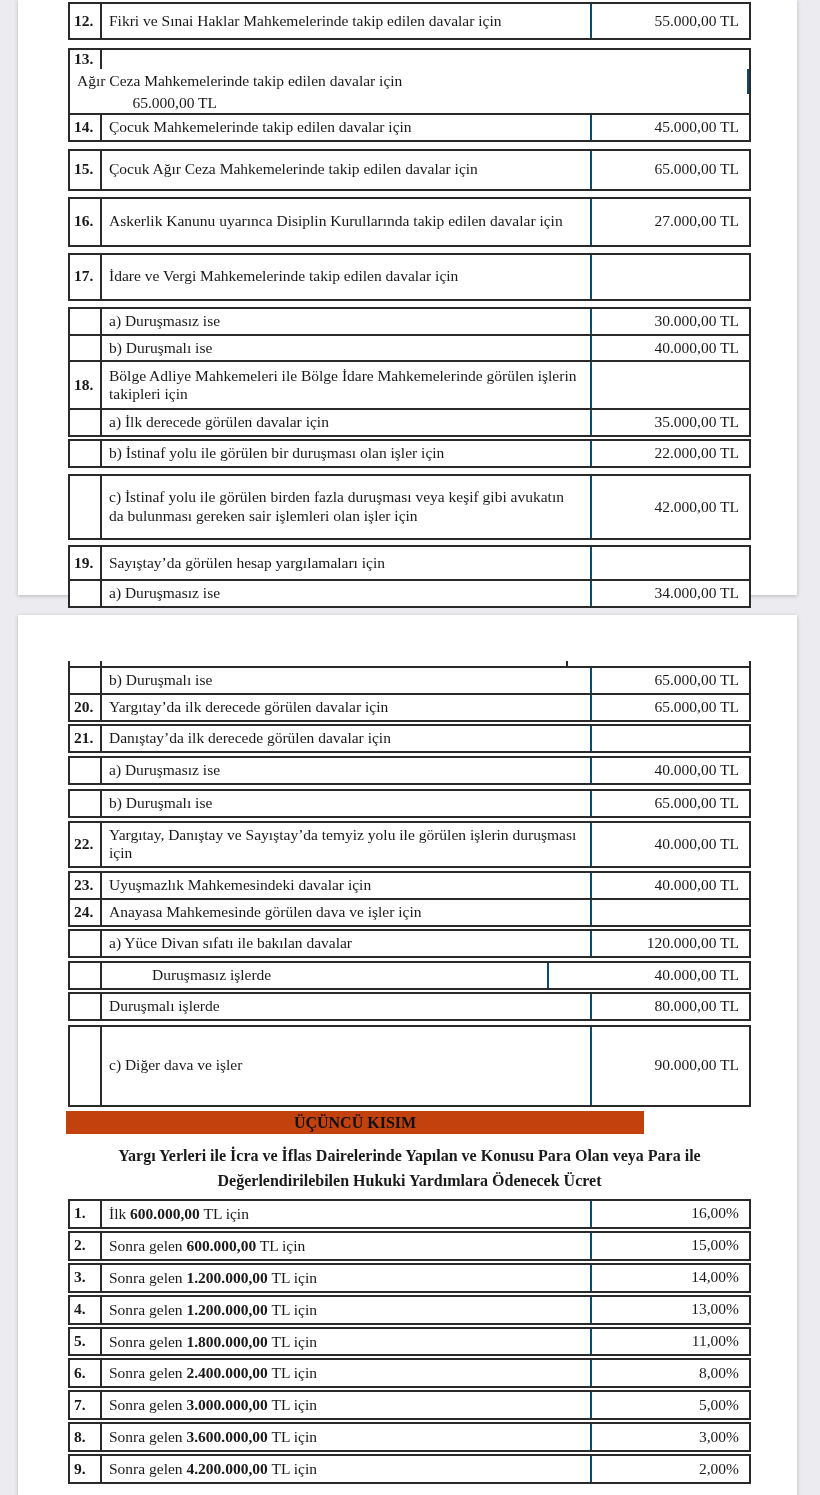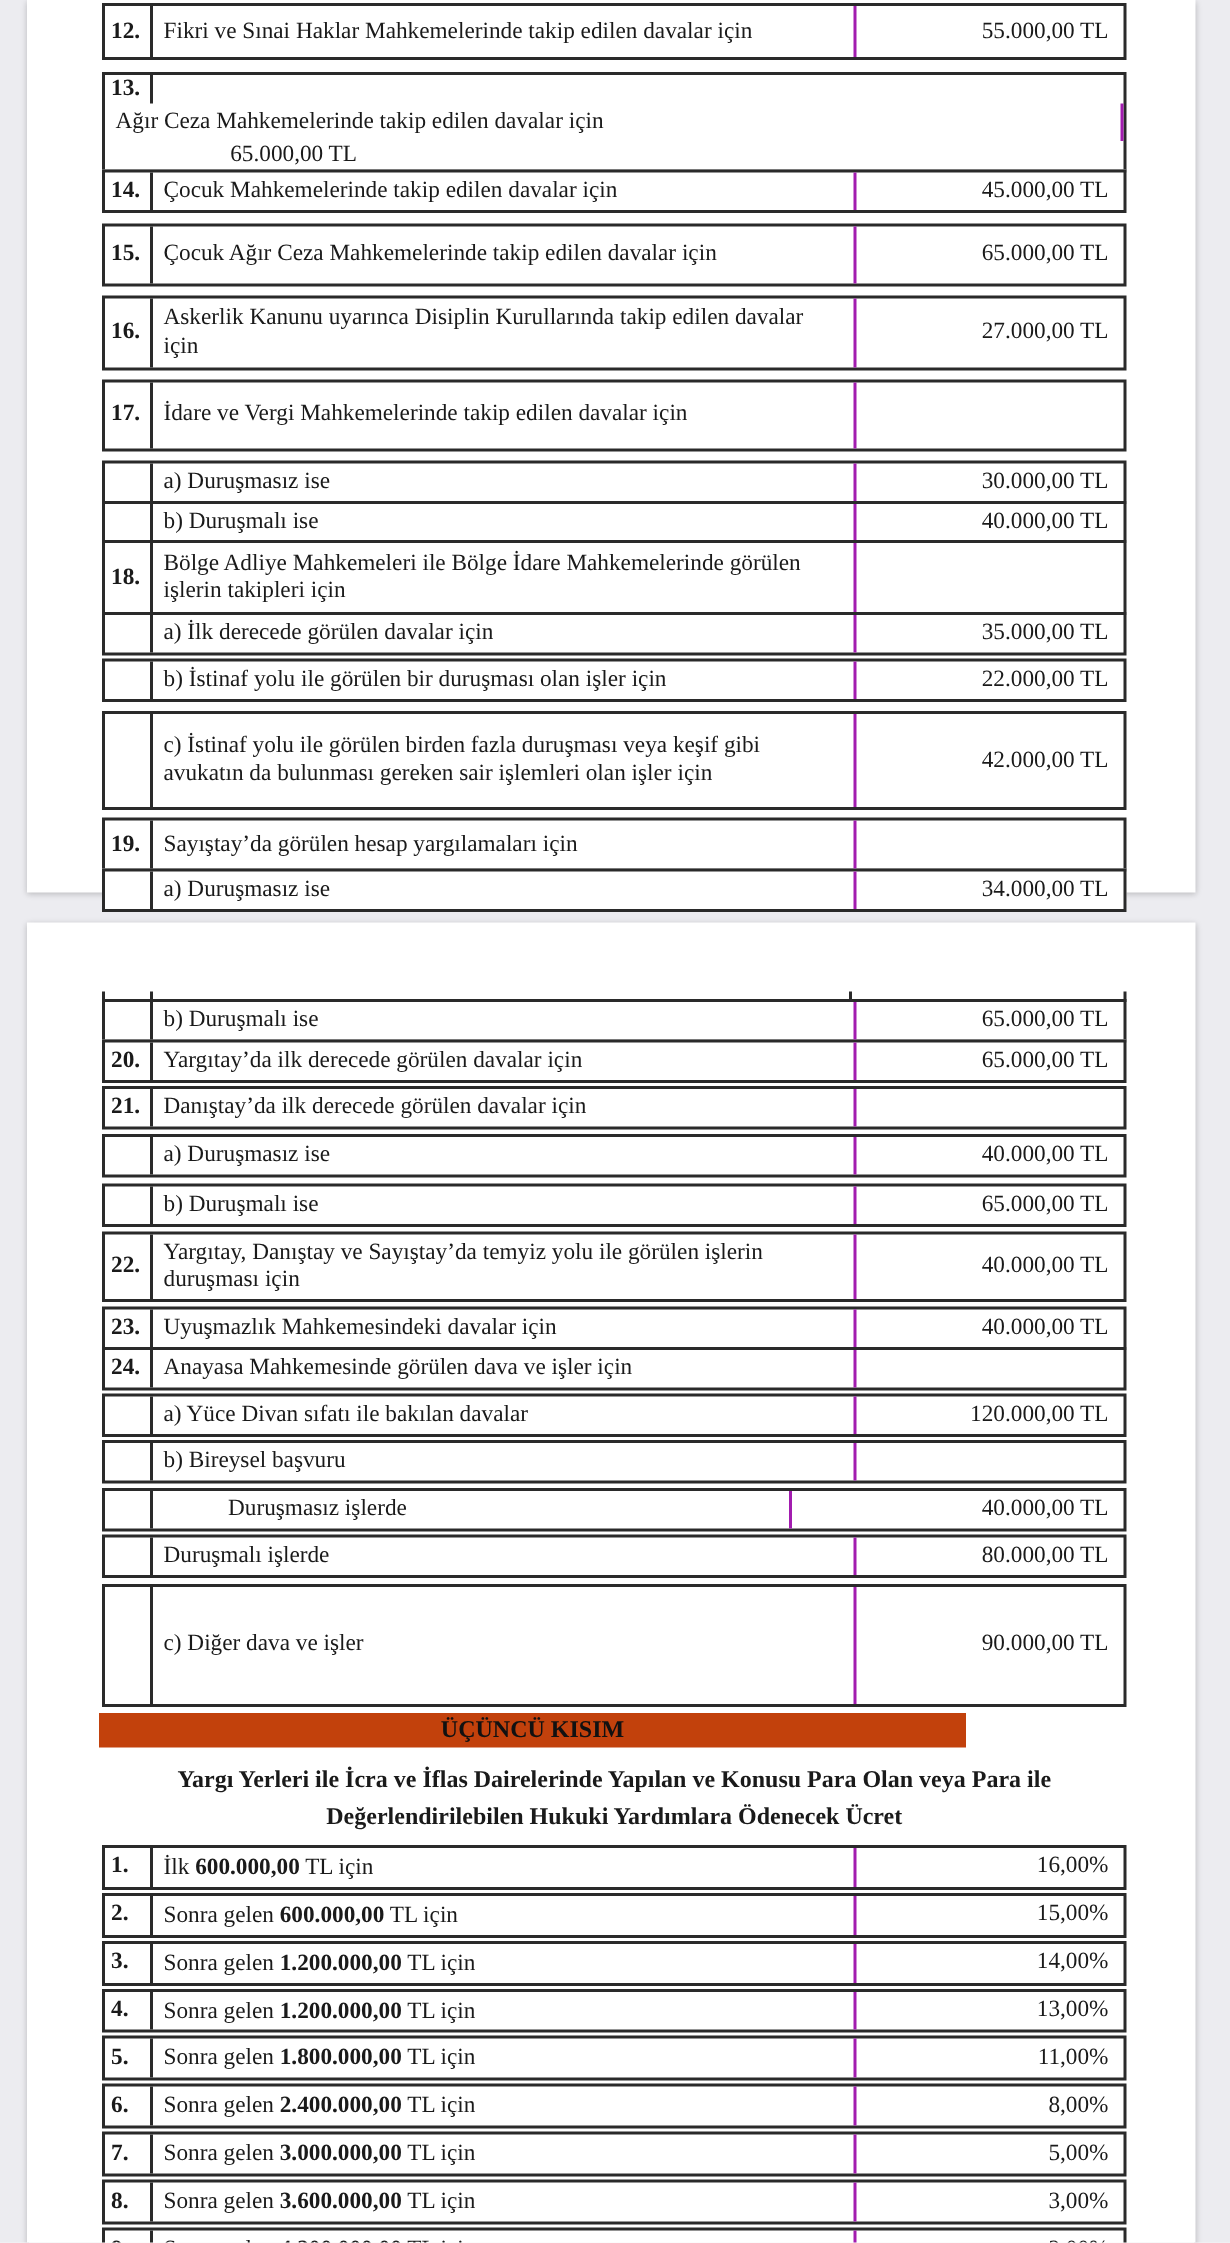--- a/index.html
+++ b/index.html
@@ -5,22 +5,22 @@
   html,body{margin:0;padding:0;}
   body{background:#ececf0;font-family:"Liberation Serif","DejaVu Serif",serif;color:#1a1a1a;}
   .canvas{position:relative;width:820px;height:1495px;background:#ececf0;overflow:hidden;}
   .page{position:absolute;left:18px;width:779px;background:#fff;box-shadow:0 1px 4px rgba(0,0,0,.22);}
   .page1{top:0;height:595px;}
   .page2{top:615px;height:900px;}
   .tbl{margin-left:50px;width:683px;}
   .row{display:flex;box-sizing:border-box;border:2px solid #2a2a2a;background:#fff;align-items:stretch;}
   .cell{display:flex;align-items:center;box-sizing:border-box;font-size:15.5px;line-height:1.22;}
   .num{width:32px;border-right:2px solid #2a2a2a;font-weight:bold;padding-left:4px;}
-  .desc{flex:1;border-right:2px solid #a21caf;padding:3px 8px 3px 7px;}
-  .amt{width:178px;justify-content:flex-end;padding-right:10px;}
+  .desc{flex:1;border-right:2px solid #0c4a6e;padding:3px 8px 3px 7px;}
+  .amt{width:157px;justify-content:flex-end;padding-right:10px;}
   .b{font-weight:bold;}
   .stubrow{position:relative;box-sizing:border-box;margin-left:50px;width:683px;height:7px;
            border-left:2px solid #2a2a2a;border-right:2px solid #2a2a2a;margin-bottom:-2px;}
   .stubrow::before{content:"";position:absolute;top:0;bottom:0;left:30px;width:2px;background:#2a2a2a;}
   .stubrow::after{content:"";position:absolute;top:0;bottom:0;right:181px;width:2px;background:#2a2a2a;}
   .band{margin-left:48px;width:578px;height:23px;background:#c2410c;text-align:center;
         font-weight:bold;font-size:16px;line-height:23px;color:#111;margin-top:4px;}
   .subtitle{margin-left:48px;width:687px;text-align:center;font-weight:bold;font-size:16px;
             line-height:25px;margin-top:9px;}
   .subtitle span{display:block;}
@@ -144,25 +144,20 @@
         <div class="row" style="min-height: 27px; margin-top: -2px;">
           <div class="cell num">24.</div>
           <div class="cell desc">Anayasa Mahkemesinde görülen dava ve işler için</div>
           <div class="cell amt"></div>
         </div>
         <div class="row" style="min-height: 28px; margin-top: 2px;">
           <div class="cell num"></div>
           <div class="cell desc">a) Yüce Divan sıfatı ile bakılan davalar</div>
           <div class="cell amt">120.000,00 TL</div>
         </div>
-        <div class="row" style="min-height: 28px; margin-top: 2px;">
-          <div class="cell num"></div>
-          <div class="cell desc">b) Bireysel başvuru</div>
-          <div class="cell amt"></div>
-        </div>
         <div class="row" style="min-height: 28px; margin-top: 3px; gap: 43px;">
           <div class="cell num"></div>
           <div class="cell desc">Duruşmasız işlerde</div>
           <div class="cell amt">40.000,00 TL</div>
         </div>
         <div class="row" style="min-height: 28px; margin-top: 2px;">
           <div class="cell num"></div>
           <div class="cell desc">Duruşmalı işlerde</div>
           <div class="cell amt">80.000,00 TL</div>
         </div>

